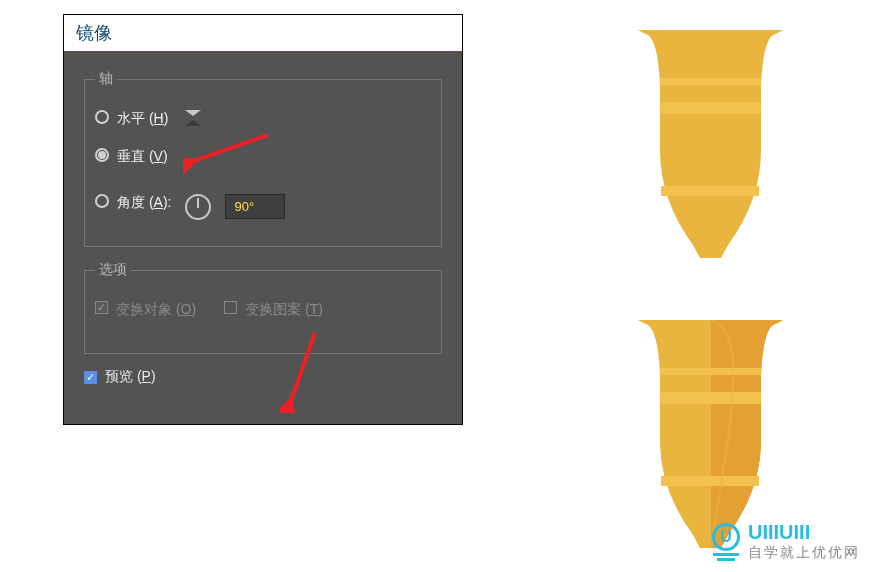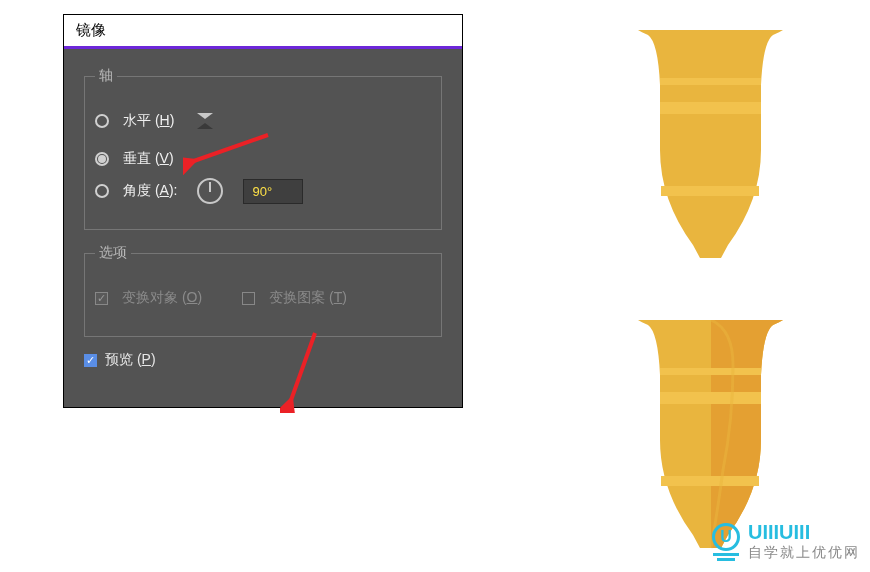--- a/index.html
+++ b/index.html
@@ -13,43 +13,43 @@
     .dialog {
       position: absolute;
       left: 63px;
       top: 14px;
       width: 400px;
       border: 1px solid #000;
     }
     .titlebar {
       background: #ffffff;
       padding: 6px 12px;
-      font-size: 15px;
-      color: #000000;
-      border-bottom: 3px solid #6d28d9;
+      font-size: 18px;
+      color: #0c4a6e;
+      border-bottom: 1px solid #6d28d9;
     }
     .body {
       background: #535353;
       padding: 18px 20px 20px 20px;
     }
     fieldset {
       border: 1px solid #767676;
       padding: 12px 10px 20px 10px;
       margin-bottom: 14px;
       position: relative;
     }
     legend {
       color: #b7b7b7;
       font-size: 14px;
       padding: 0 4px;
     }
     .row {
       display: flex;
-      align-items: center;
-      gap: 14px;
+      align-items: flex-start;
+      gap: 8px;
       margin: 10px 0 4px 0;
       min-height: 28px;
       color: #f0f0f0;
       font-size: 14px;
     }
     .radio {
       width: 14px; height: 14px;
       border-radius: 50%;
       border: 2px solid #d0d0d0;
       display: inline-block;
@@ -176,21 +176,21 @@
         <span class="mirror-icon-h"></span>
       </div>
 
       <div class="row">
         <span class="radio selected"></span>
         <span>
           <span>垂直 (</span><span class="key">V</span><span>)</span>
         </span>
       </div>
 
-      <div class="row" style="margin-top:4px;">
+      <div class="row" style="margin-top:18px;">
         <span class="radio"></span>
         <span>
           <span>角度 (</span><span class="key">A</span><span>):</span>
         </span>
         <span class="angle-dial"></span>
         <span class="angle-input">90°</span>
       </div>
     </fieldset>
 
     <fieldset>

